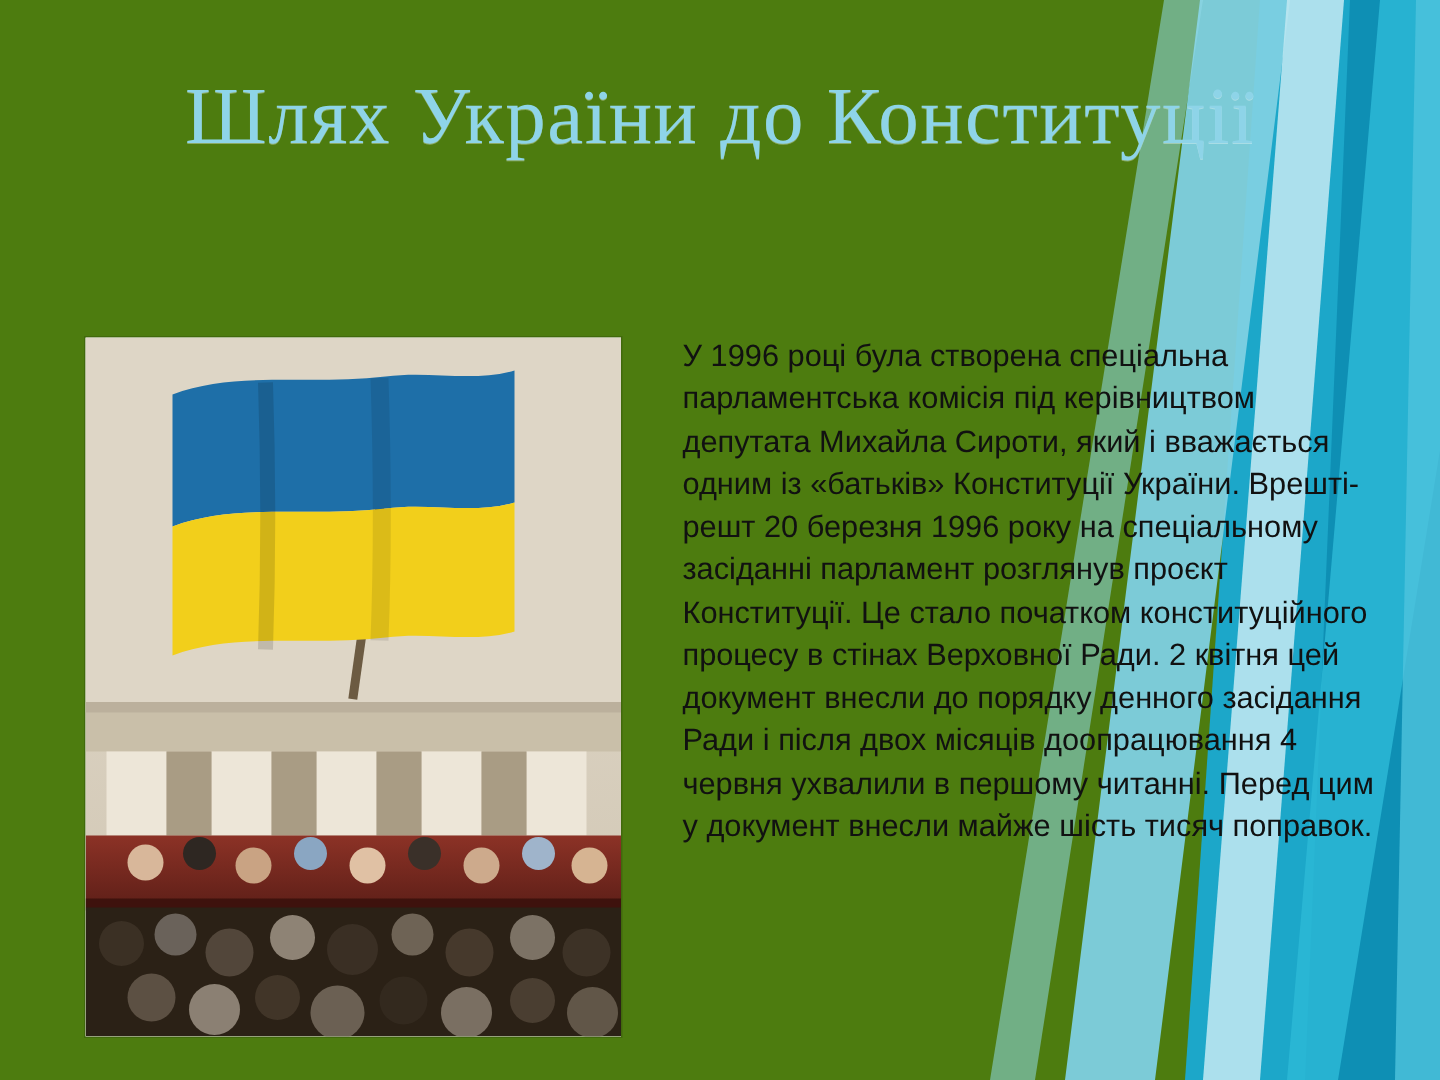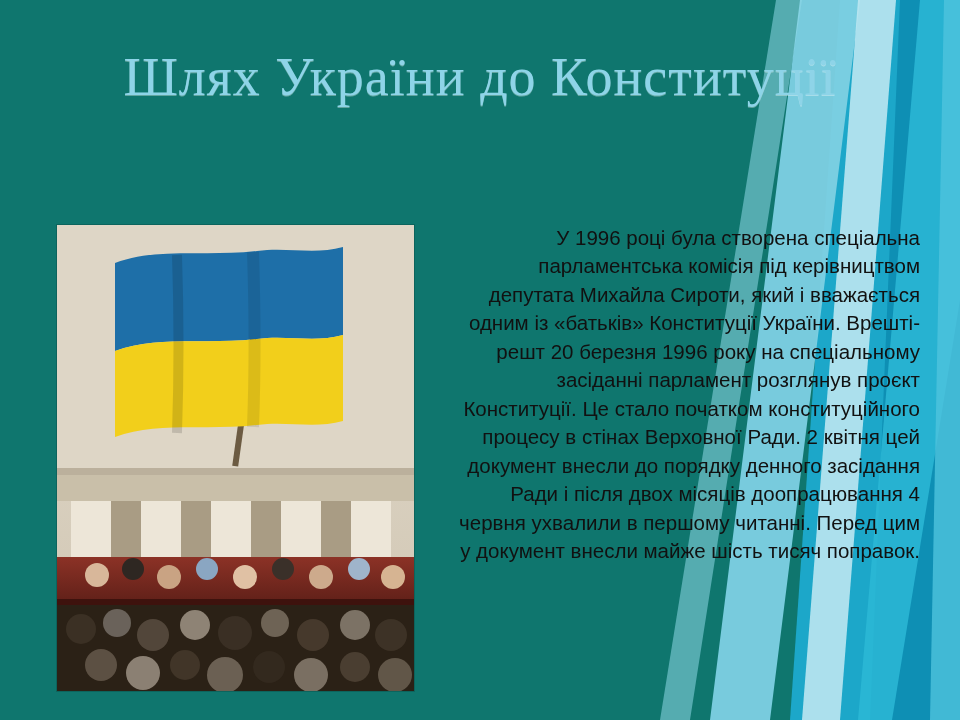--- a/index.html
+++ b/index.html
@@ -9,21 +9,21 @@
   body {
     width: 960px;
     height: 720px;
     overflow: hidden;
     font-family: "Liberation Sans", sans-serif;
   }
   .slide {
     position: relative;
     width: 960px;
     height: 720px;
-    background: #0f766e;
+    background: #4d7c0f;
     overflow: hidden;
   }
   
   .deco {
     position: absolute;
     top: 0;
     right: 0;
     width: 420px;
     height: 720px;
     pointer-events: none;
@@ -62,21 +62,21 @@
   
   .body-text {
     position: absolute;
     left: 455px;
     top: 224px;
     width: 465px;
     font-family: "Liberation Sans", sans-serif;
     font-size: 20.5px;
     line-height: 1.39;
     color: #111111;
-    text-align: right;
+    text-align: left;
   }
 </style>
 </head>
 <body>
 
 <div class="slide">
 
   <div class="deco">
     <svg width="420" height="720" viewBox="0 0 420 720" xmlns="http://www.w3.org/2000/svg">
       <polygon points="300,0 420,0 420,720 250,720" fill="#1CA7C9"></polygon>

